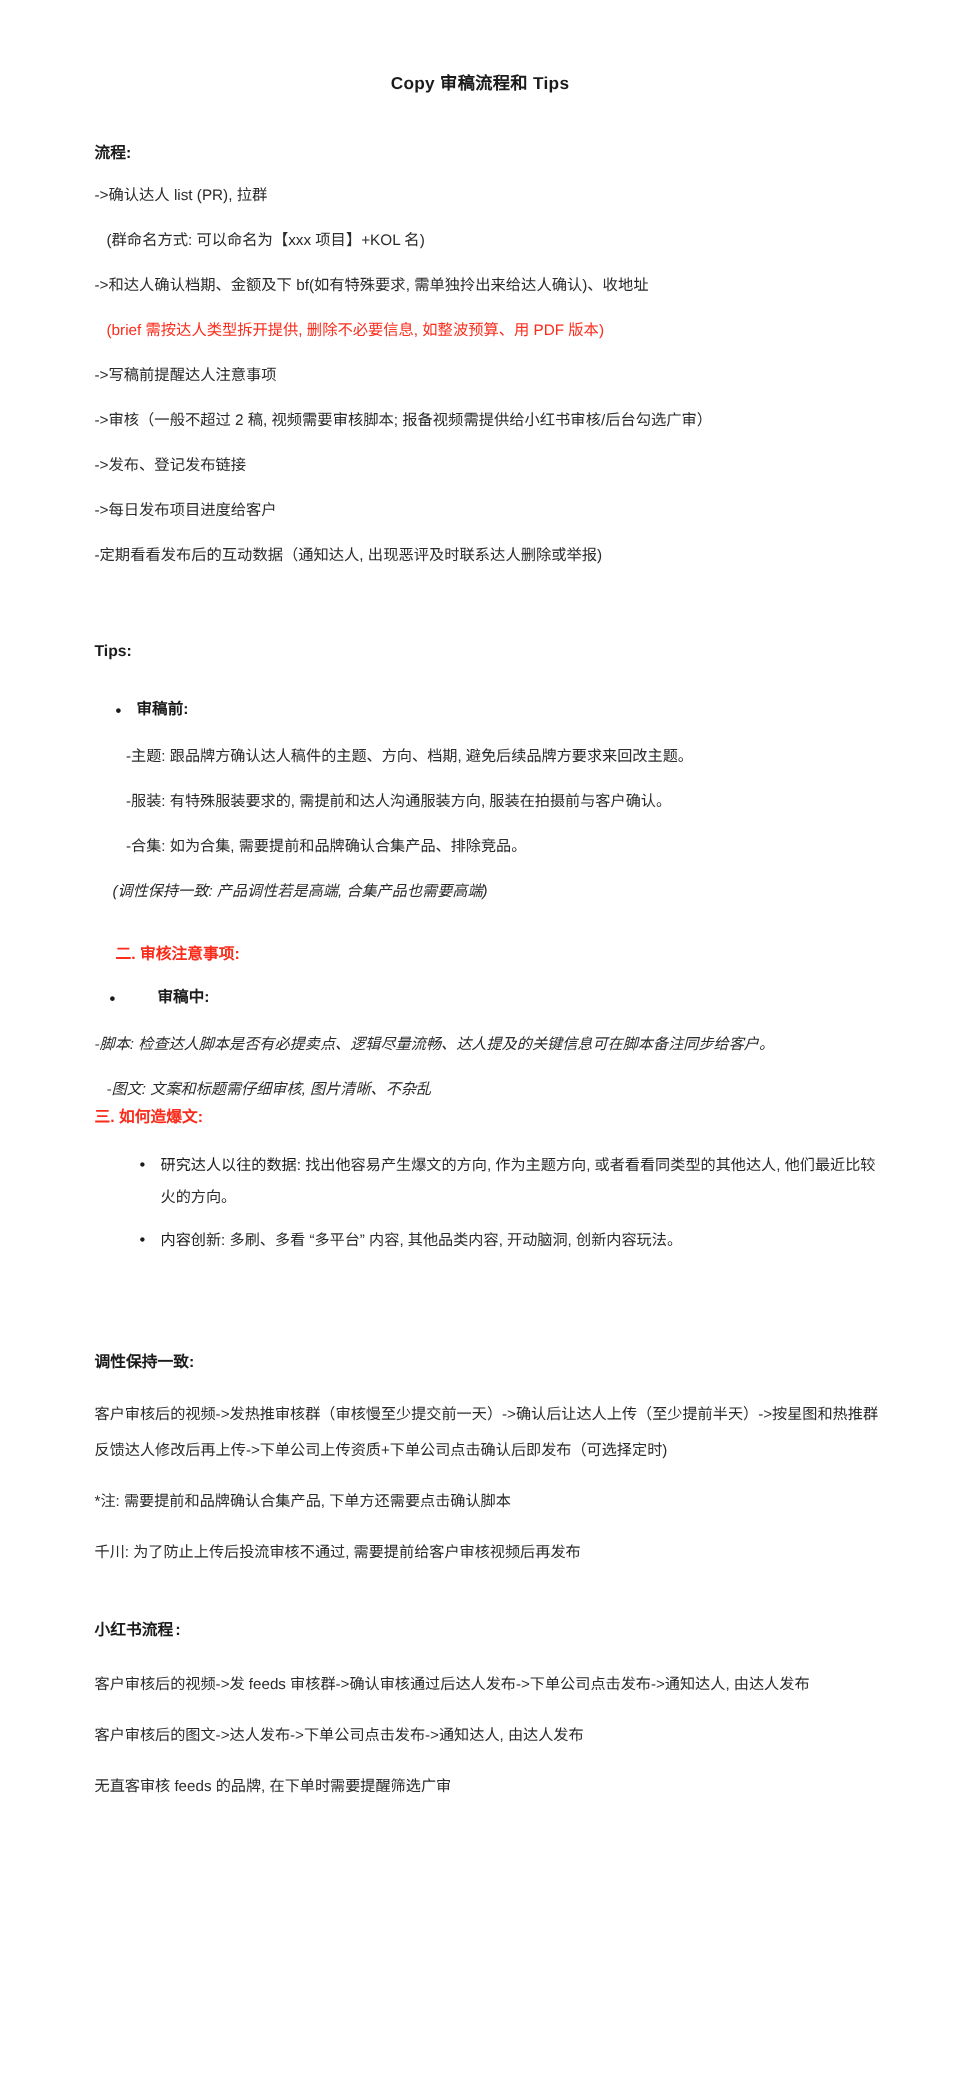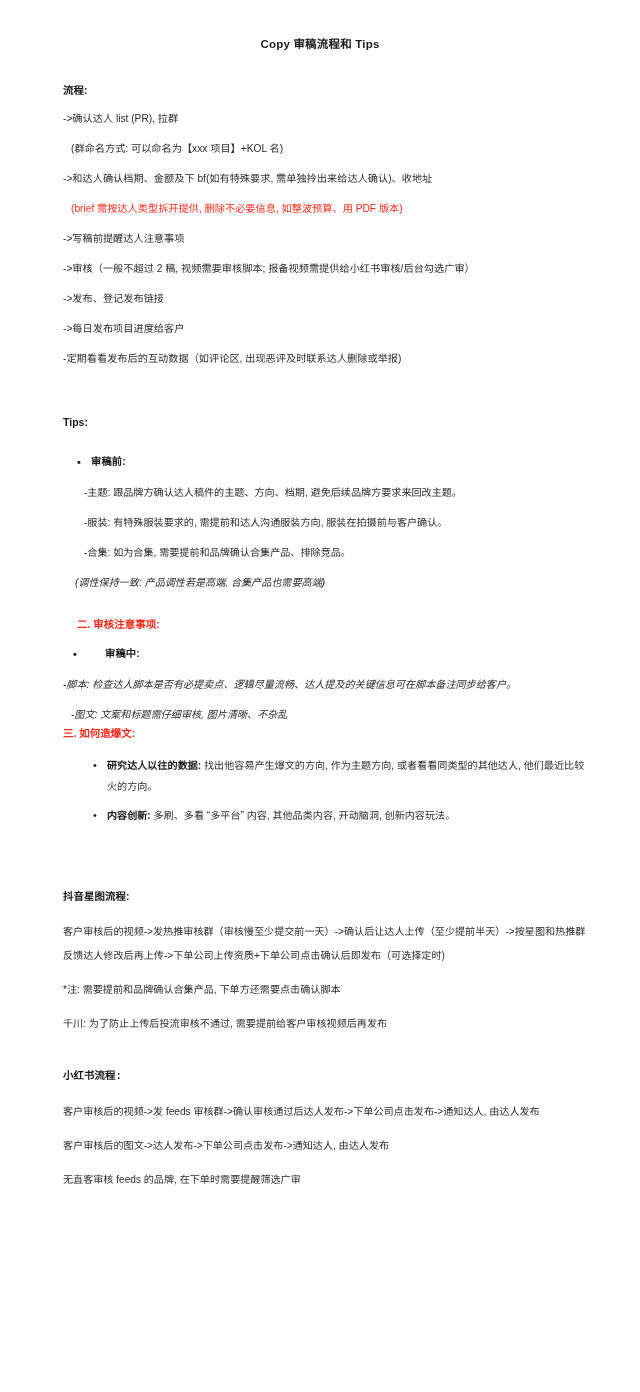--- a/index.html
+++ b/index.html
@@ -23,21 +23,21 @@
     box-sizing: border-box;
     padding: 0;
     overflow: hidden;
   }
   .doc-title {
     text-align: center;
     font-size: 11.5px;
     font-weight: bold;
     color: #1b1b1b;
     letter-spacing: 0.2px;
-    padding-top: 36px;
+    padding-top: 48px;
     line-height: 16px;
   }
   .body-area {
     padding-left: 63px;
     padding-right: 48px;
     padding-top: 30px;
   }
   .sec-head {
     font-size: 10.5px;
     font-weight: bold;
@@ -115,21 +115,21 @@
   }
   .tip-bullet::before {
     content: "\2022";
     position: absolute;
     left: 30px;
     top: 0;
     font-size: 11px;
     color: #1b1b1b;
   }
   .tip-bullet b {
-    font-weight: bold;
+    font-weight: normal;
     color: #1b1b1b;
   }
   .para {
     font-size: 10.1px;
     color: #2b2b2b;
     line-height: 24px;
     margin: 0 0 10px 0;
   }
   .gap-lg { height: 34px; }
   .gap-md { height: 22px; }
@@ -148,21 +148,21 @@
     <div class="sec-head">流程:</div>
 
     <div class="line">-&gt;确认达人 list (PR), 拉群</div>
     <div class="line indent1">(群命名方式: 可以命名为【xxx 项目】+KOL 名)</div>
     <div class="line">-&gt;和达人确认档期、金额及下 bf(如有特殊要求, 需单独拎出来给达人确认)、收地址</div>
     <div class="line indent1 red">(brief 需按达人类型拆开提供, 删除不必要信息, 如整波预算、用 PDF 版本)</div>
     <div class="line">-&gt;写稿前提醒达人注意事项</div>
     <div class="line">-&gt;审核（一般不超过 2 稿, 视频需要审核脚本; 报备视频需提供给小红书审核/后台勾选广审）</div>
     <div class="line">-&gt;发布、登记发布链接</div>
     <div class="line">-&gt;每日发布项目进度给客户</div>
-    <div class="line">-定期看看发布后的互动数据（如评论区, 出现恶评及时联系达人删除或举报)</div>
+    <div class="line">-定期看看发布后的互动数据（通知达人, 出现恶评及时联系达人删除或举报)</div>
 
     <div class="gap-lg"></div>
 
     <div class="sec-head">Tips:</div>
 
     <div class="gap-sm"></div>
 
 
     <div class="bullet-head">审稿前:</div>
 
@@ -182,21 +182,21 @@
 
     <div class="subhead-red flush" style="margin-top:0;">三. 如何造爆文:</div>
 
     <div class="tip-bullet"><b>研究达人以往的数据:</b><span> 找出他容易产生爆文的方向, 作为主题方向, 或者看看同类型的其他达人, 他们最近比较火的方向。</span></div>
 
 
     <div class="tip-bullet"><b>内容创新:</b><span> 多刷、多看 “多平台” 内容, 其他品类内容, 开动脑洞, 创新内容玩法。</span></div>
 
     <div class="gap-xl"></div>
 
-    <div class="sec-head" style="margin-bottom:16px;">抖音星图流程:</div>
+    <div class="sec-head" style="margin-bottom:16px;">调性保持一致:</div>
 
     <div class="para">客户审核后的视频-&gt;发热推审核群（审核慢至少提交前一天）-&gt;确认后让达人上传（至少提前半天）-&gt;按星图和热推群反馈达人修改后再上传-&gt;下单公司上传资质+下单公司点击确认后即发布（可选择定时)</div>
     <div class="para">*注: 需要提前和品牌确认合集产品, 下单方还需要点击确认脚本</div>
     <div class="para">千川: 为了防止上传后投流审核不通过, 需要提前给客户审核视频后再发布</div>
 
     <div class="gap-md"></div>
 
     <div class="sec-head" style="margin-bottom:16px;font-family:Liberation Mono, monospace;">小红书流程:</div>
 
     <div class="para">客户审核后的视频-&gt;发 feeds 审核群-&gt;确认审核通过后达人发布-&gt;下单公司点击发布-&gt;通知达人, 由达人发布</div>

